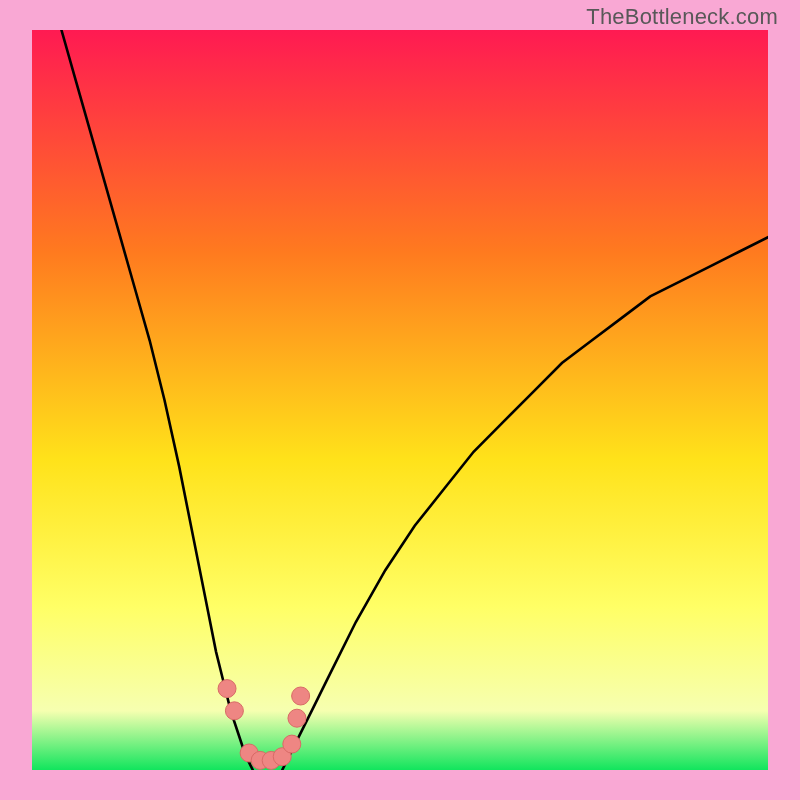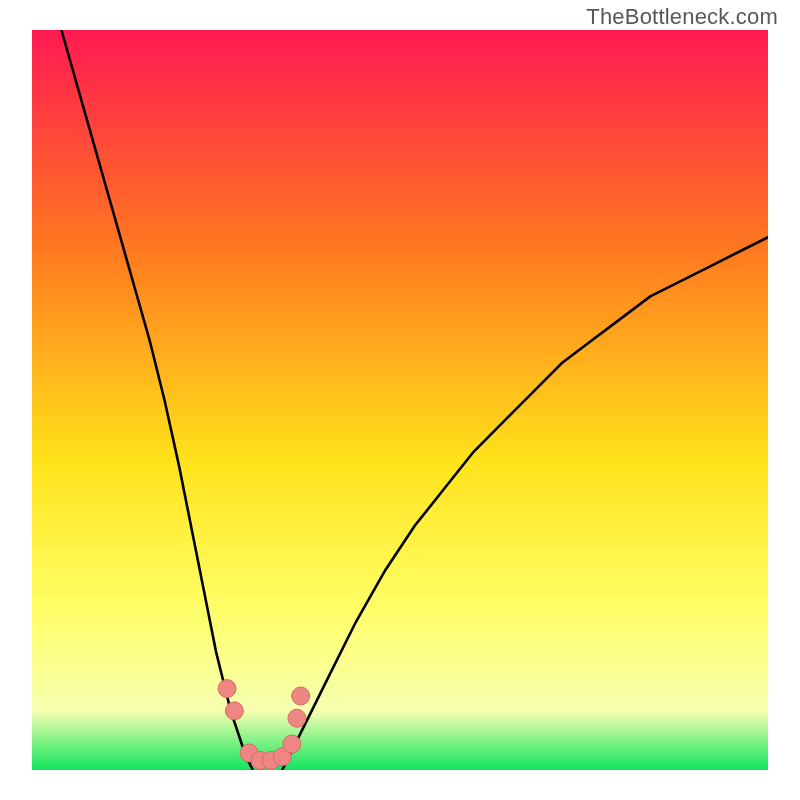--- a/index.html
+++ b/index.html
@@ -10,21 +10,21 @@
     background: #000;
     overflow: hidden;
     font-family: Arial, Helvetica, sans-serif;
   }
   .frame {
     position: absolute;
     left: 0;
     top: 0;
     width: 800px;
     height: 800px;
-    background: #ffffff;
+    background: #f9a8d4;
   }
   .plot {
     position: absolute;
     left: 32px;
     top: 30px;
     width: 736px;
     height: 740px;
   }
   .watermark {
     position: absolute;

